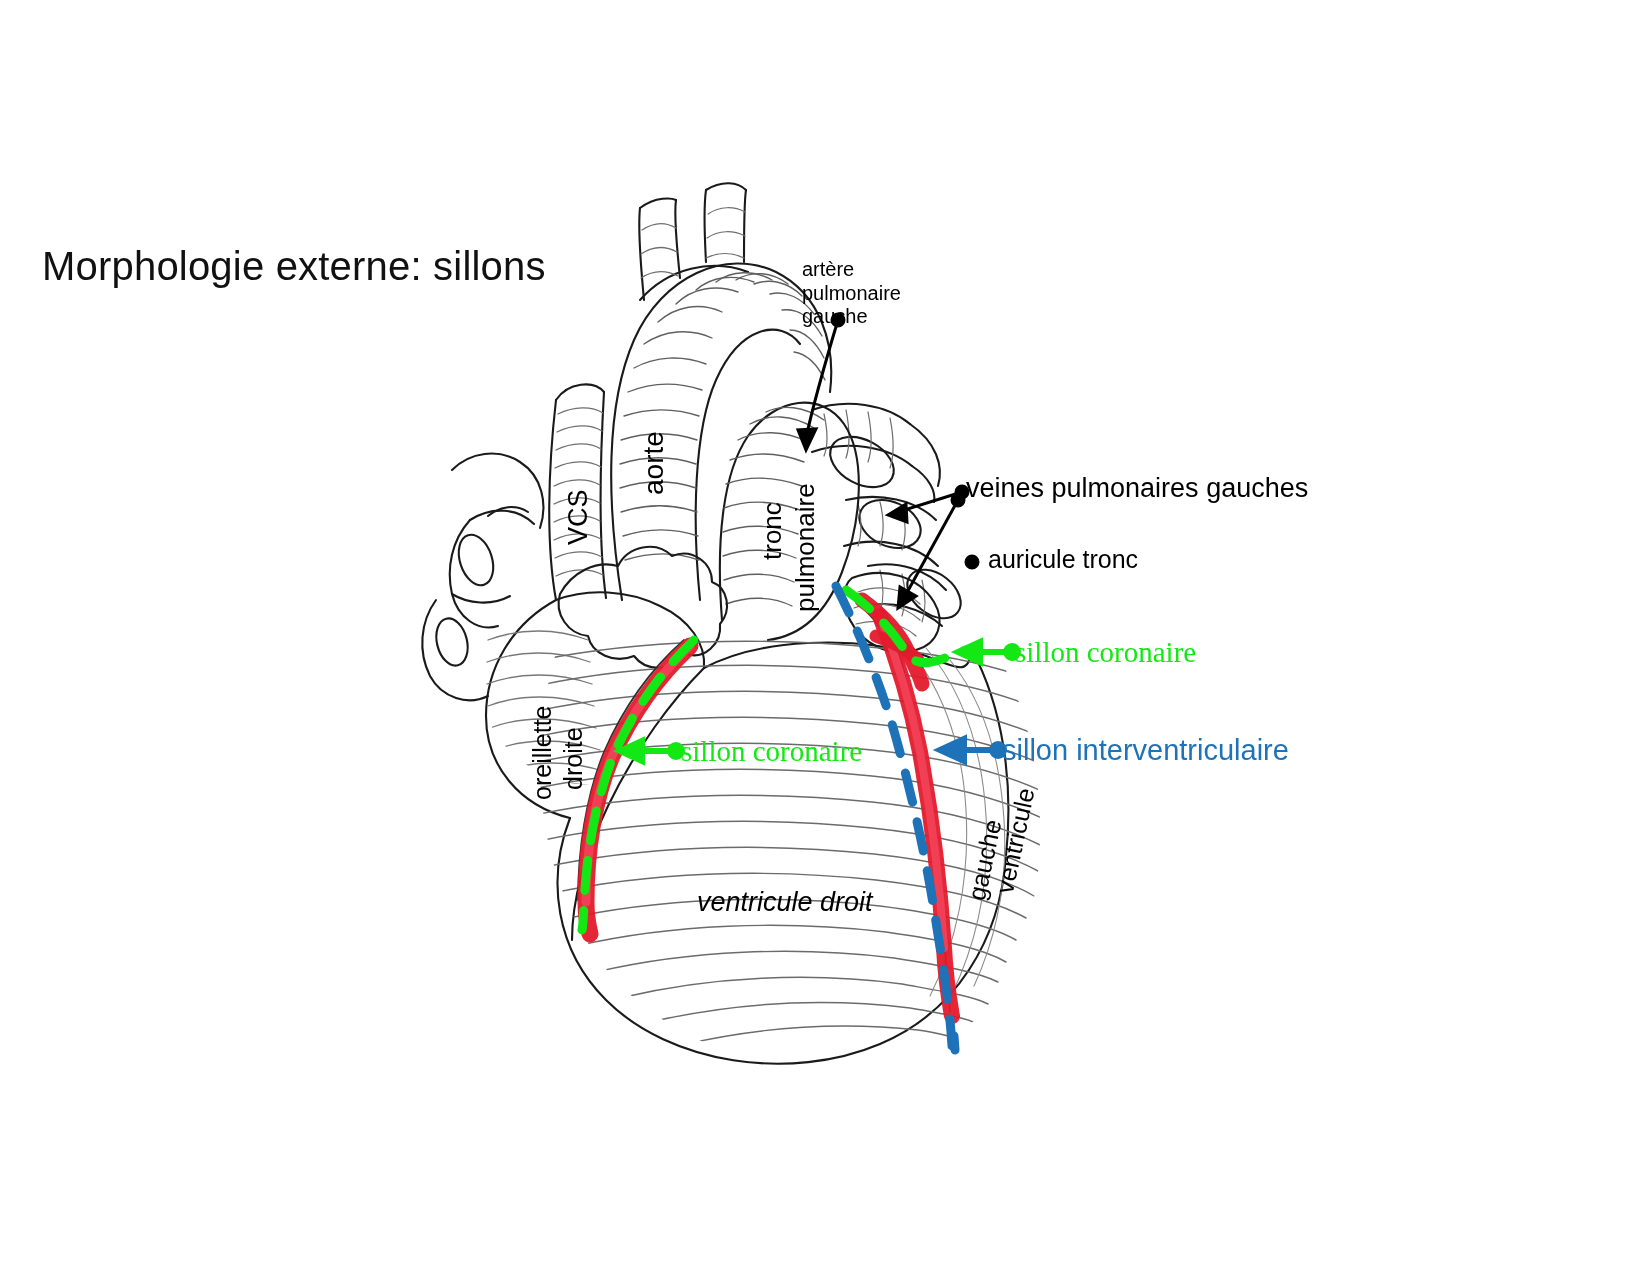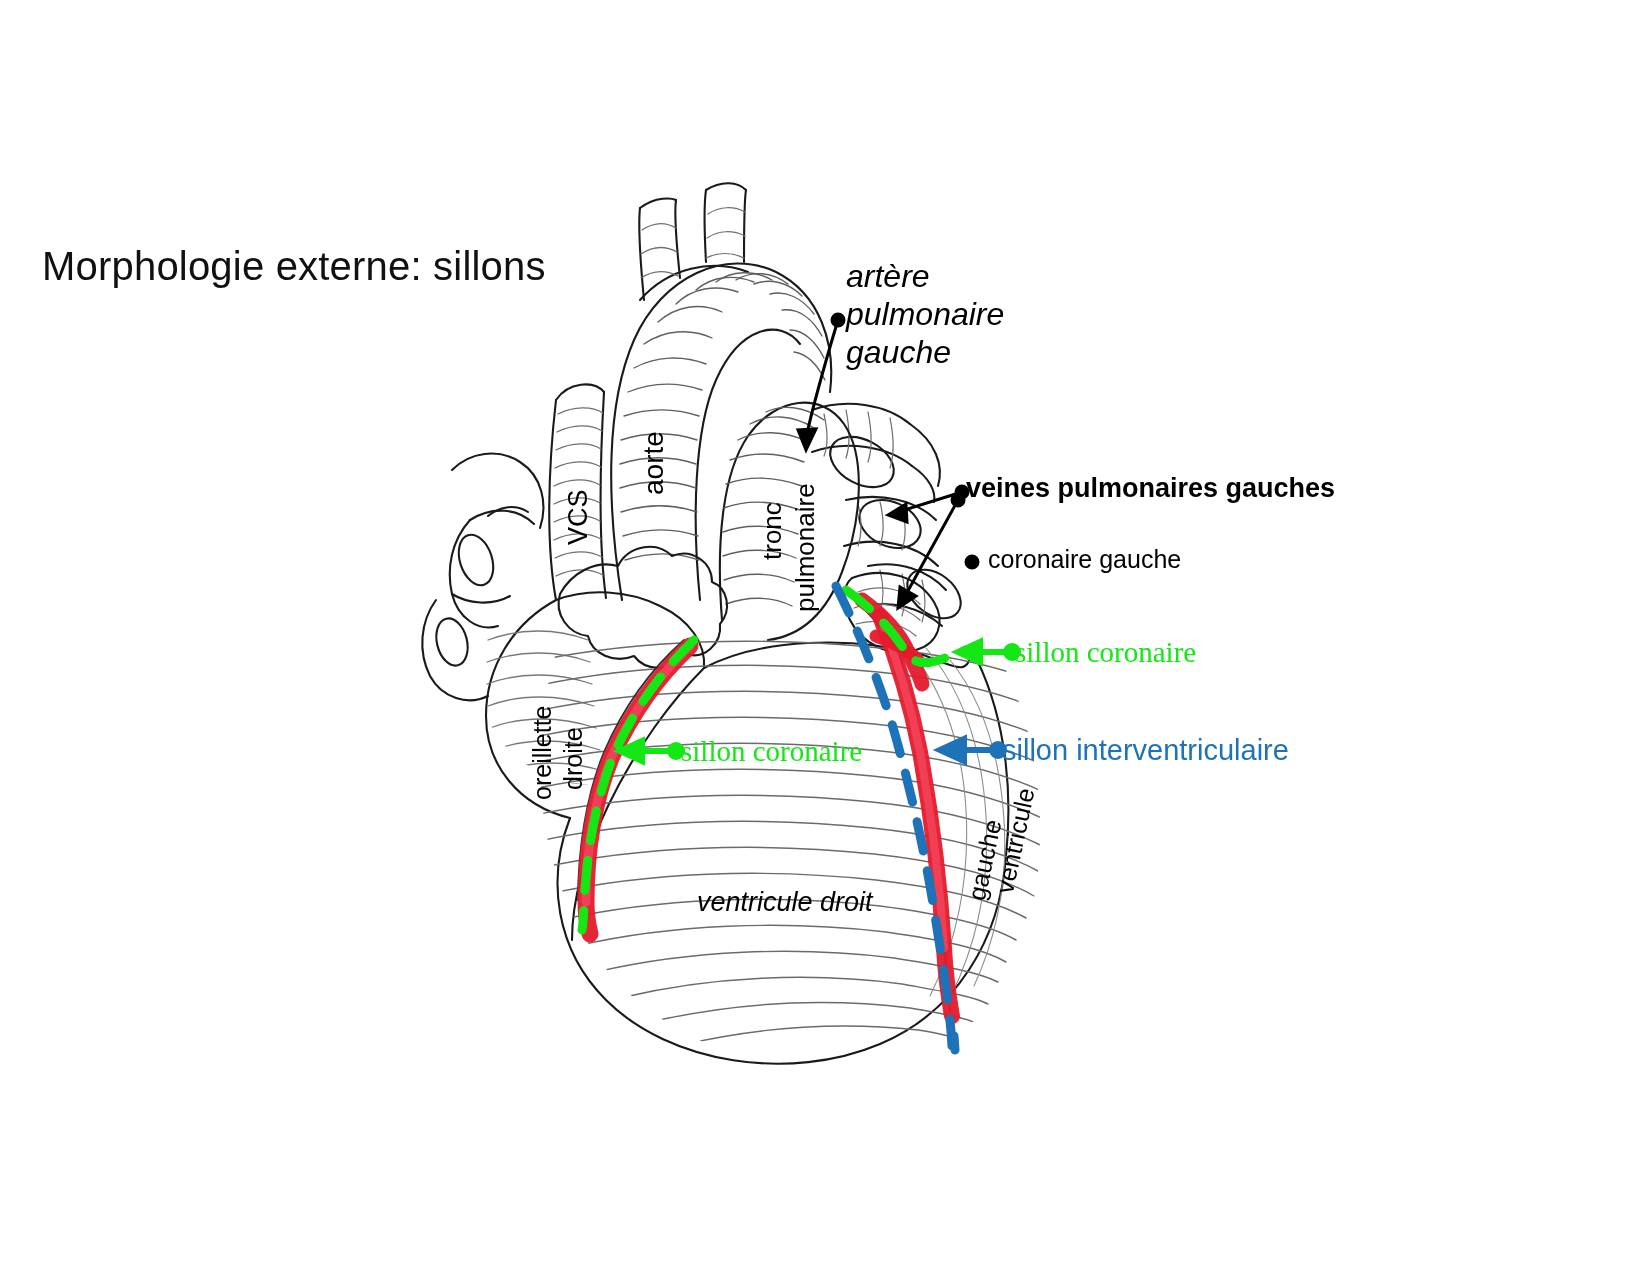--- a/index.html
+++ b/index.html
@@ -292,27 +292,27 @@
       <g stroke="#1d72b8" stroke-width="6" fill="#1d72b8">
         <path d="M998,750 L956,750" fill="none"></path>
         <polygon points="940,750 964,739 964,761"></polygon>
         <circle cx="998" cy="750" r="6"></circle>
       </g>
     </g>
   </svg>
 
   <div class="title">Morphologie externe: sillons</div>
 
-  <div class="lbl" style="left:846px;top:258px;font-size:32px;font-style:italic;">artère
+  <div class="lbl" style="left:802px;top:258px;font-size:20px;">artère
 pulmonaire
 gauche</div>
 
-  <div class="lbl" style="left:966px;top:473px;font-size:27px;font-weight:bold;">veines pulmonaires gauches</div>
-
-  <div class="lbl" style="left:988px;top:545px;font-size:25px;">coronaire gauche</div>
+  <div class="lbl" style="left:966px;top:473px;font-size:27px;">veines pulmonaires gauches</div>
+
+  <div class="lbl" style="left:988px;top:545px;font-size:25px;">auricule tronc</div>
 
   <div class="lbl rot" style="left:563px;top:545px;font-size:27px;transform:rotate(-90deg);">VCS</div>
 
   <div class="lbl rot" style="left:637px;top:495px;font-size:28px;transform:rotate(-90deg);">aorte</div>
 
   <div class="lbl rot" style="left:757px;top:560px;font-size:26px;transform:rotate(-90deg);">tronc</div>
 
   <div class="lbl rot" style="left:790px;top:612px;font-size:26px;transform:rotate(-90deg);">pulmonaire</div>
 
   <div class="lbl rot" style="left:528px;top:800px;font-size:25px;transform:rotate(-90deg);">oreillette</div>

